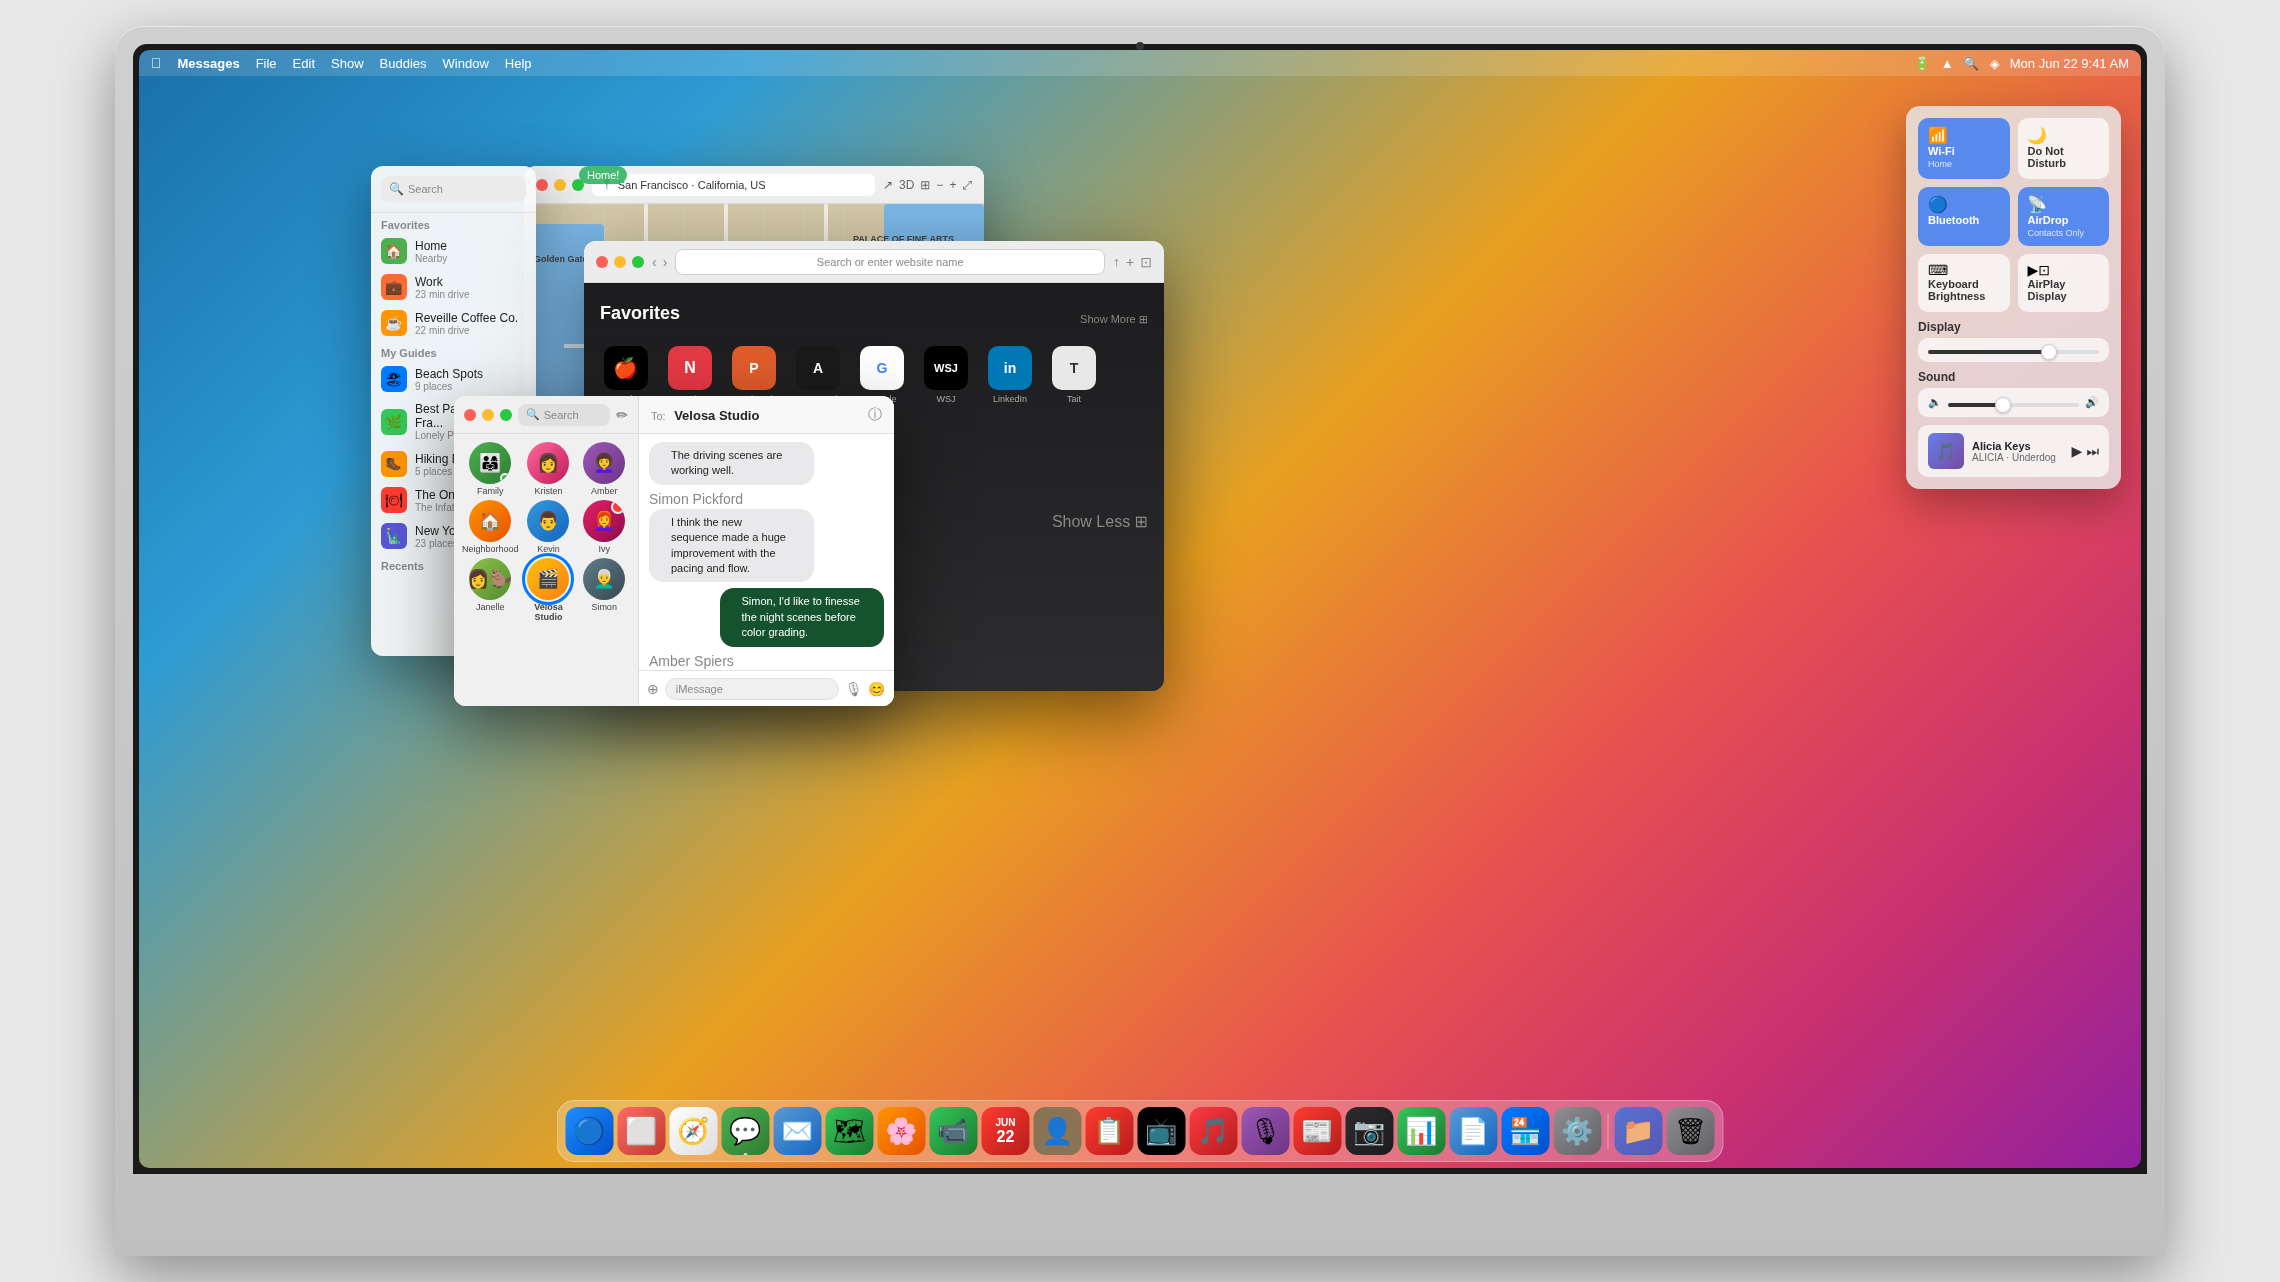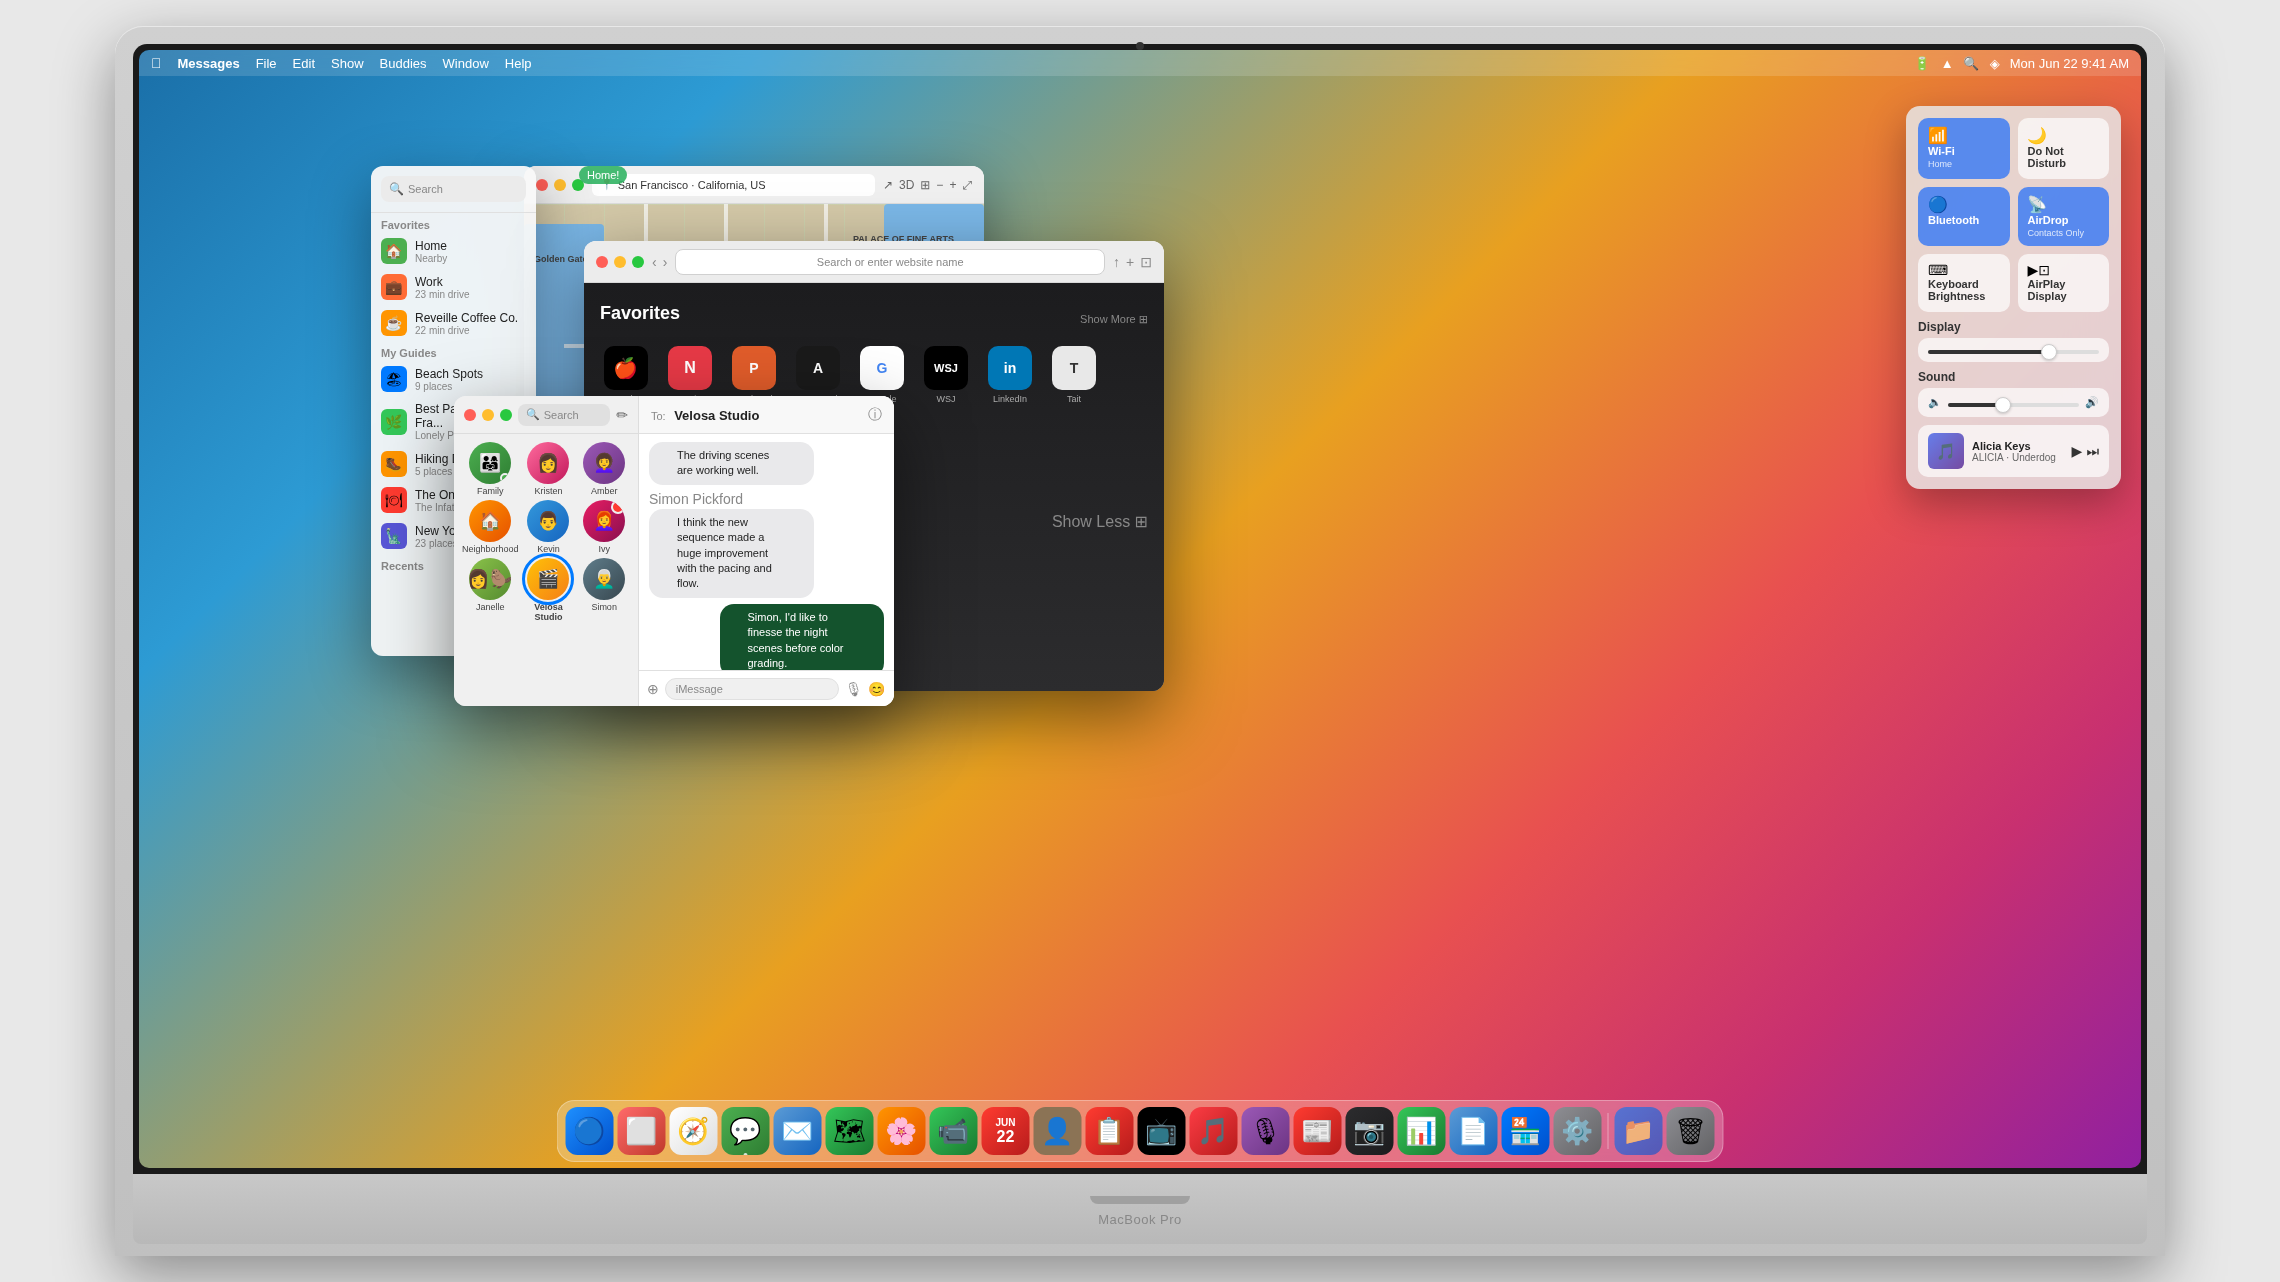--- a/index.html
+++ b/index.html
@@ -588,21 +588,21 @@
       flex: 1;
       padding: 8px 10px;
       overflow: hidden;
       display: flex;
       flex-direction: column;
       gap: 6px;
     }
 
     .chat-bubble {
       max-width: 70%;
-      padding: 6px 28px;
+      padding: 6px 22px;
       border-radius: 14px;
       font-size: 11px;
       line-height: 1.4;
     }
 
     .bubble-received {
       background: #e9e9eb;
       color: #222;
       align-self: flex-start;
     }
@@ -1346,17 +1346,13 @@
               </div>
             <div class="dock-item" style="background:linear-gradient(135deg,#8e8e93,#636366);">
                 <span>🗑</span>
               </div>
           </div>
 
         </div>
       </div>
     </div>
   </div>
-  <div class="macbook-bottom">
-    <div class="macbook-notch"></div>
-    <span class="macbook-label">MacBook Pro</span>
-  </div>
 </div>
 
 </body></html>

